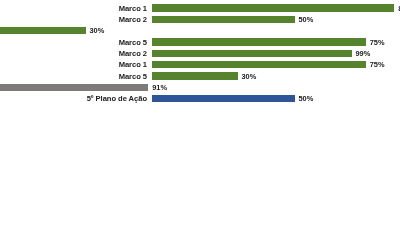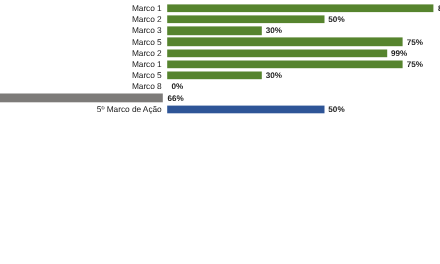--- a/index.html
+++ b/index.html
@@ -29,21 +29,21 @@
     height: 10.2px;
     margin-bottom: 1.2px;
   }
   .cat-label {
     width: 152px;
     min-width: 152px;
     text-align: right;
     padding-right: 5px;
     box-sizing: border-box;
     font-size: 7.6px;
-    font-weight: normal;
+    font-weight: bold;
     color: #202020;
     line-height: 9px;
     letter-spacing: -0.05px;
     white-space: nowrap;
     overflow: hidden;
   }
   .bar-area {
     position: relative;
     flex: 1 1 auto;
     height: 100%;
@@ -82,21 +82,20 @@
 
   <div class="row">
     <div class="cat-label">Marco 2</div>
     <div class="bar-area">
       <div class="bar" style="width: 142.5px;"></div>
       <div class="val-label">50%</div>
     </div>
   </div>
 
   <div class="row">
-    <div class="cat-label">Marco 3</div>
     <div class="bar-area">
       <div class="bar" style="width: 85.5px;"></div>
       <div class="val-label">30%</div>
     </div>
   </div>
 
   <div class="row">
     <div class="cat-label">Marco 5</div>
     <div class="bar-area">
       <div class="bar" style="width: 213.75px;"></div>
@@ -121,36 +120,29 @@
   </div>
 
   <div class="row">
     <div class="cat-label">Marco 5</div>
     <div class="bar-area">
       <div class="bar" style="width: 85.5px;"></div>
       <div class="val-label">30%</div>
     </div>
   </div>
 
+
   <div class="row">
-    <div class="cat-label">Marco 8</div>
     <div class="bar-area">
-      <div class="bar zero" style="width: 0px;"></div>
-      <div class="val-label">0%</div>
+      <div class="bar gray" style="width: 148.2px;"></div>
+      <div class="val-label">91%</div>
     </div>
   </div>
 
   <div class="row">
-    <div class="bar-area">
-      <div class="bar gray" style="width: 148.2px;"></div>
-      <div class="val-label">66%</div>
-    </div>
-  </div>
-
-  <div class="row">
-    <div class="cat-label">5º Marco de Ação</div>
+    <div class="cat-label">5º Plano de Ação</div>
     <div class="bar-area">
       <div class="bar blue" style="width: 142.5px;"></div>
       <div class="val-label">50%</div>
     </div>
   </div>
 
 </div>
 
 </body></html>

